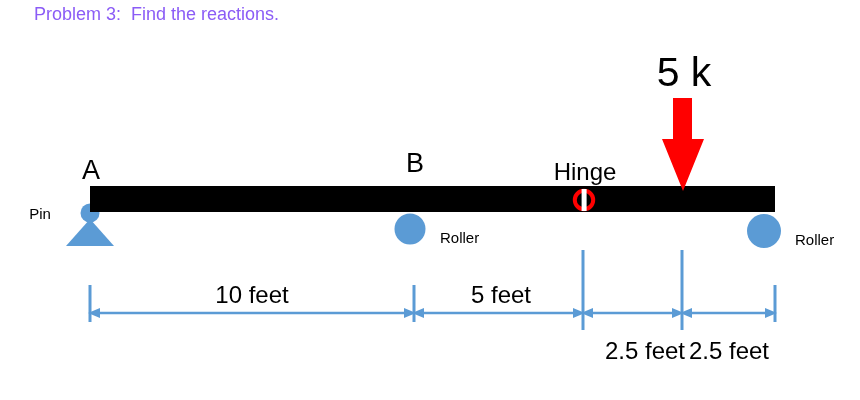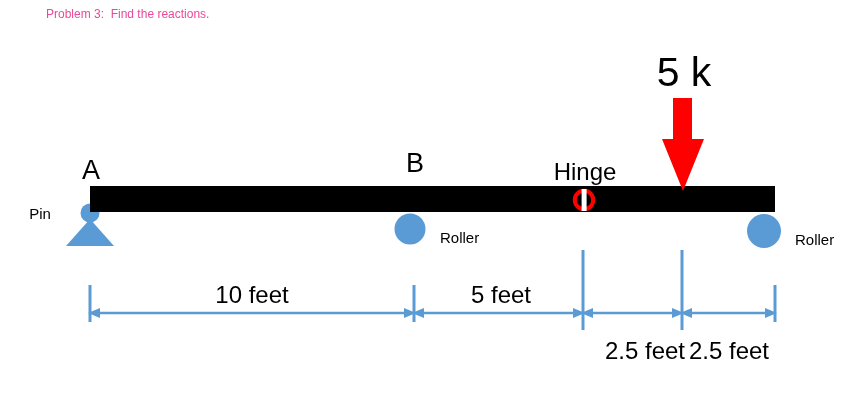--- a/index.html
+++ b/index.html
@@ -11,25 +11,25 @@
   body {
     width: 860px;
     height: 400px;
     position: relative;
     overflow: hidden;
     font-family: "Liberation Sans", sans-serif;
     color: #000000;
   }
   #problem-statement {
     position: absolute;
-    left: 46px;
+    left: 34px;
     top: 6px;
-    font-size: 12px;
+    font-size: 18px;
     line-height: 16px;
-    color: #ec4899;
+    color: #8b5cf6;
     white-space: pre;
   }
   #beam-diagram {
     position: absolute;
     left: 0;
     top: 0;
     width: 860px;
     height: 400px;
   }
   .dim-label {

